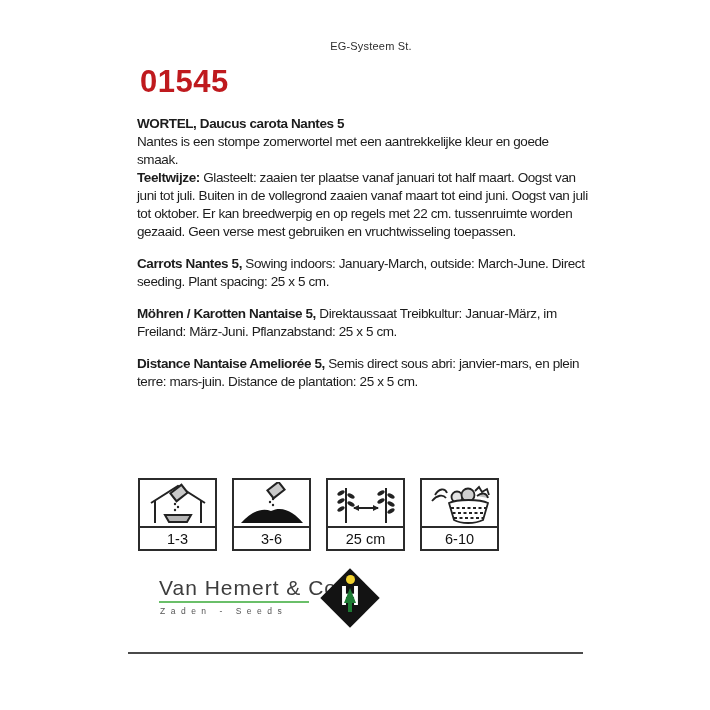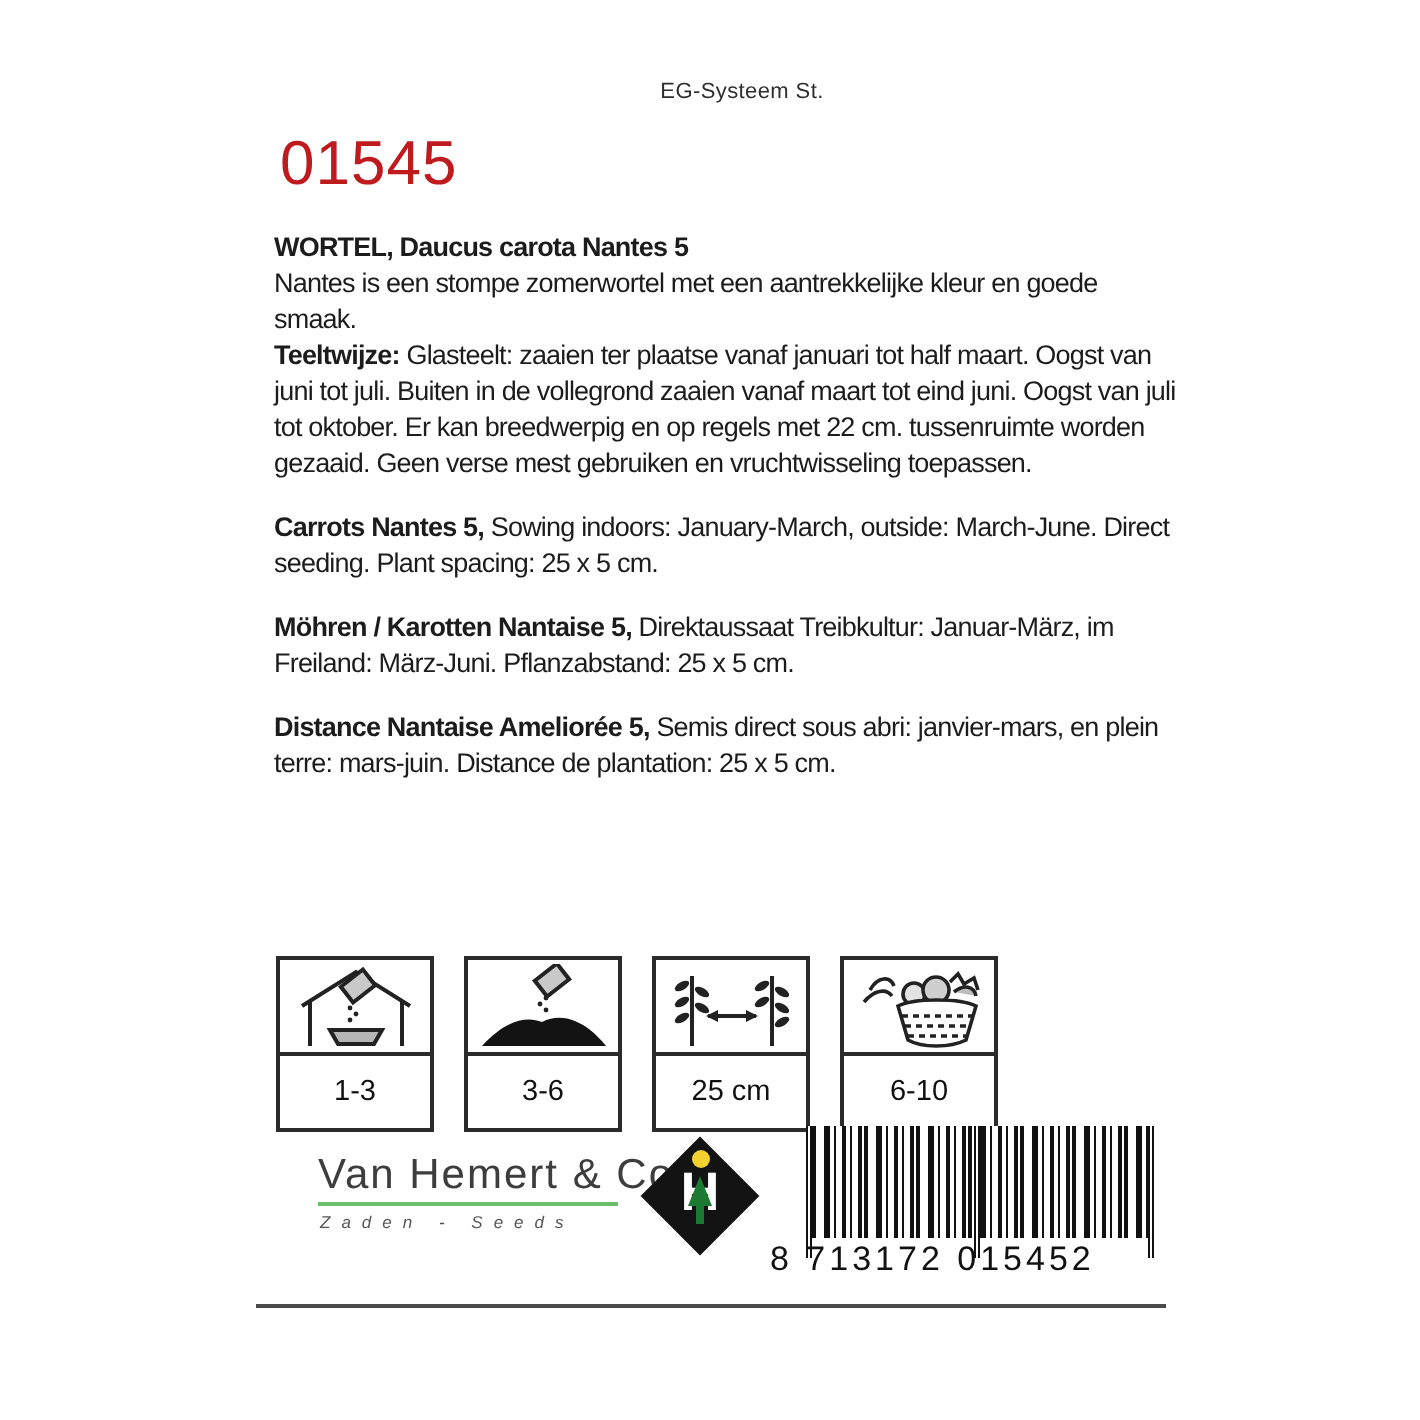--- a/index.html
+++ b/index.html
@@ -5,43 +5,43 @@
   html,body{margin:0;padding:0;background:#ffffff;}
   .page{
     position:relative;width:710px;height:710px;background:#ffffff;overflow:hidden;
     font-family:"Liberation Sans", sans-serif;color:#1d1d1d;
   }
   .header-note{
     position:absolute;top:40px;left:0;width:100%;text-align:center;
     font-size:11px;color:#2e2e2e;letter-spacing:0.2px;margin-left:16px;
   }
   .article-number{
-    position:absolute;left:140px;top:64px;font-size:31px;font-weight:400;
+    position:absolute;left:140px;top:64px;font-size:31px;font-weight:700;
     color:#bf1a1e;letter-spacing:0.5px;text-align:center;
   }
   .textblock{
     position:absolute;left:137px;top:115px;width:456px;
     font-size:13.5px;line-height:18px;letter-spacing:-0.4px;color:#1c1c1c;
   }
   .textblock .para{margin:0 0 14px 0;}
   .textblock .title{font-weight:bold;}
   b{font-weight:bold;}
   
   .icon-row{position:absolute;left:138px;top:478px;display:flex;gap:15px;}
   .icon-box{width:75px;border:2px solid #2b2b2b;background:#fff;}
   .icon-art{height:46px;border-bottom:2px solid #2b2b2b;display:flex;align-items:center;justify-content:center;}
-  .icon-label{height:36px;display:flex;align-items:center;justify-content:center;font-size:14.5px;color:#111;}
+  .icon-label{height:21px;display:flex;align-items:center;justify-content:center;font-size:14.5px;color:#111;}
   .icon-art svg{display:block;}
   
   .brand-name{
     position:absolute;left:159px;top:576px;font-size:21px;color:#3d3d3d;letter-spacing:1px;
   }
   .brand-rule{position:absolute;left:159px;top:601px;width:150px;height:2px;background:#6abf69;}
   .brand-tagline{
-    position:absolute;left:160px;top:606px;font-size:8.5px;color:#555;letter-spacing:5.5px;white-space:nowrap;font-style:italic;
+    position:absolute;left:160px;top:606px;font-size:8.5px;color:#555;letter-spacing:5.5px;white-space:nowrap;
   }
   .diamond-logo{position:absolute;left:318px;top:566px;width:64px;height:64px;}
   .diamond-logo .diamond{position:absolute;left:11px;top:11px;width:42px;height:42px;background:#131313;transform:rotate(45deg);}
   .diamond-logo .h-letter{position:absolute;left:0;top:15px;width:64px;text-align:center;color:#fff;font-size:27px;font-weight:bold;line-height:30px;}
   .diamond-logo .sun{position:absolute;left:28px;top:9px;width:9px;height:9px;border-radius:50%;background:#f2d230;}
   .diamond-logo .tree{position:absolute;left:26px;top:22px;width:0;height:0;border-left:6px solid transparent;border-right:6px solid transparent;border-bottom:15px solid #1d7a33;}
   .diamond-logo .trunk{position:absolute;left:30px;top:37px;width:4px;height:9px;background:#1d7a33;}
   
   .barcode{position:absolute;left:385px;top:563px;width:192px;height:77px;}
   .barcode .bars{
@@ -168,23 +168,16 @@
   <div class="brand-tagline">Zaden - Seeds</div>
 
   <div class="diamond-logo">
     <div class="diamond"></div>
     <div class="h-letter">H</div>
     <div class="sun"></div>
     <div class="tree"></div>
     <div class="trunk"></div>
   </div>
 
-  <div class="barcode">
-    <div class="bars"></div>
-    <div class="guard g-left"></div>
-    <div class="guard g-mid"></div>
-    <div class="guard g-right"></div>
-    <div class="barcode-digits">8 713172 015452</div>
-  </div>
 
   <div class="bottom-rule"></div>
 
 </div>
 
 </body></html>

